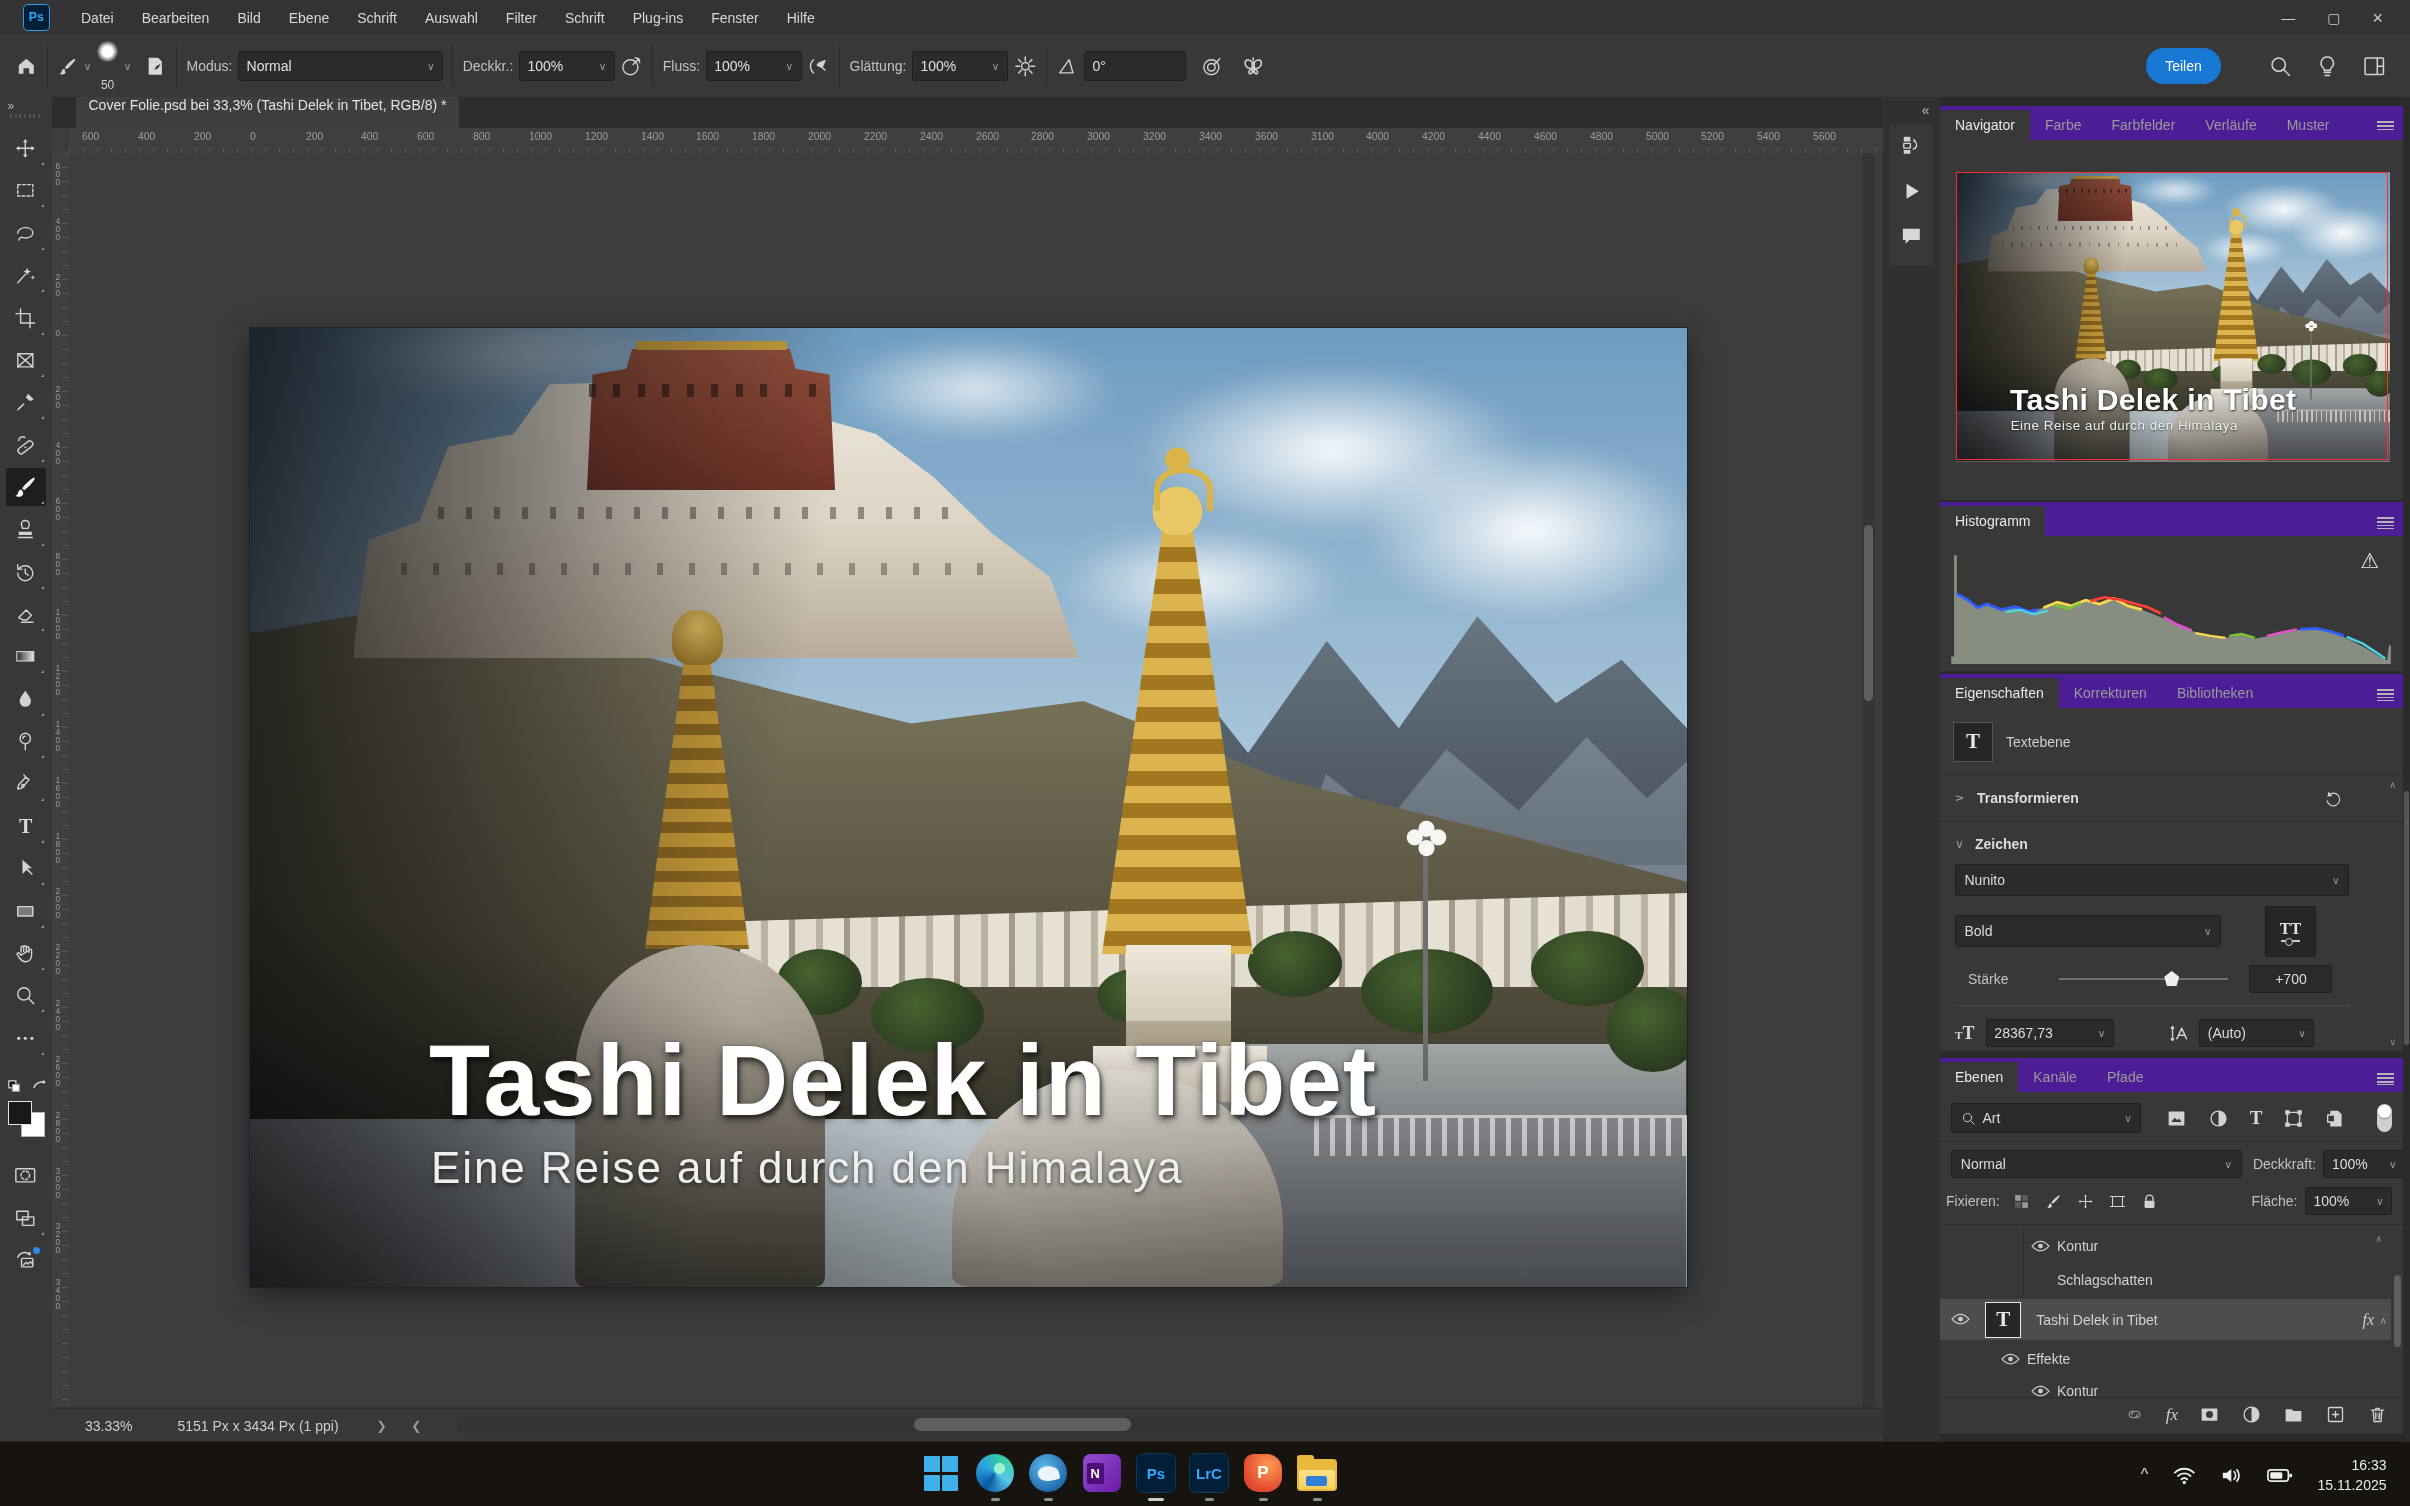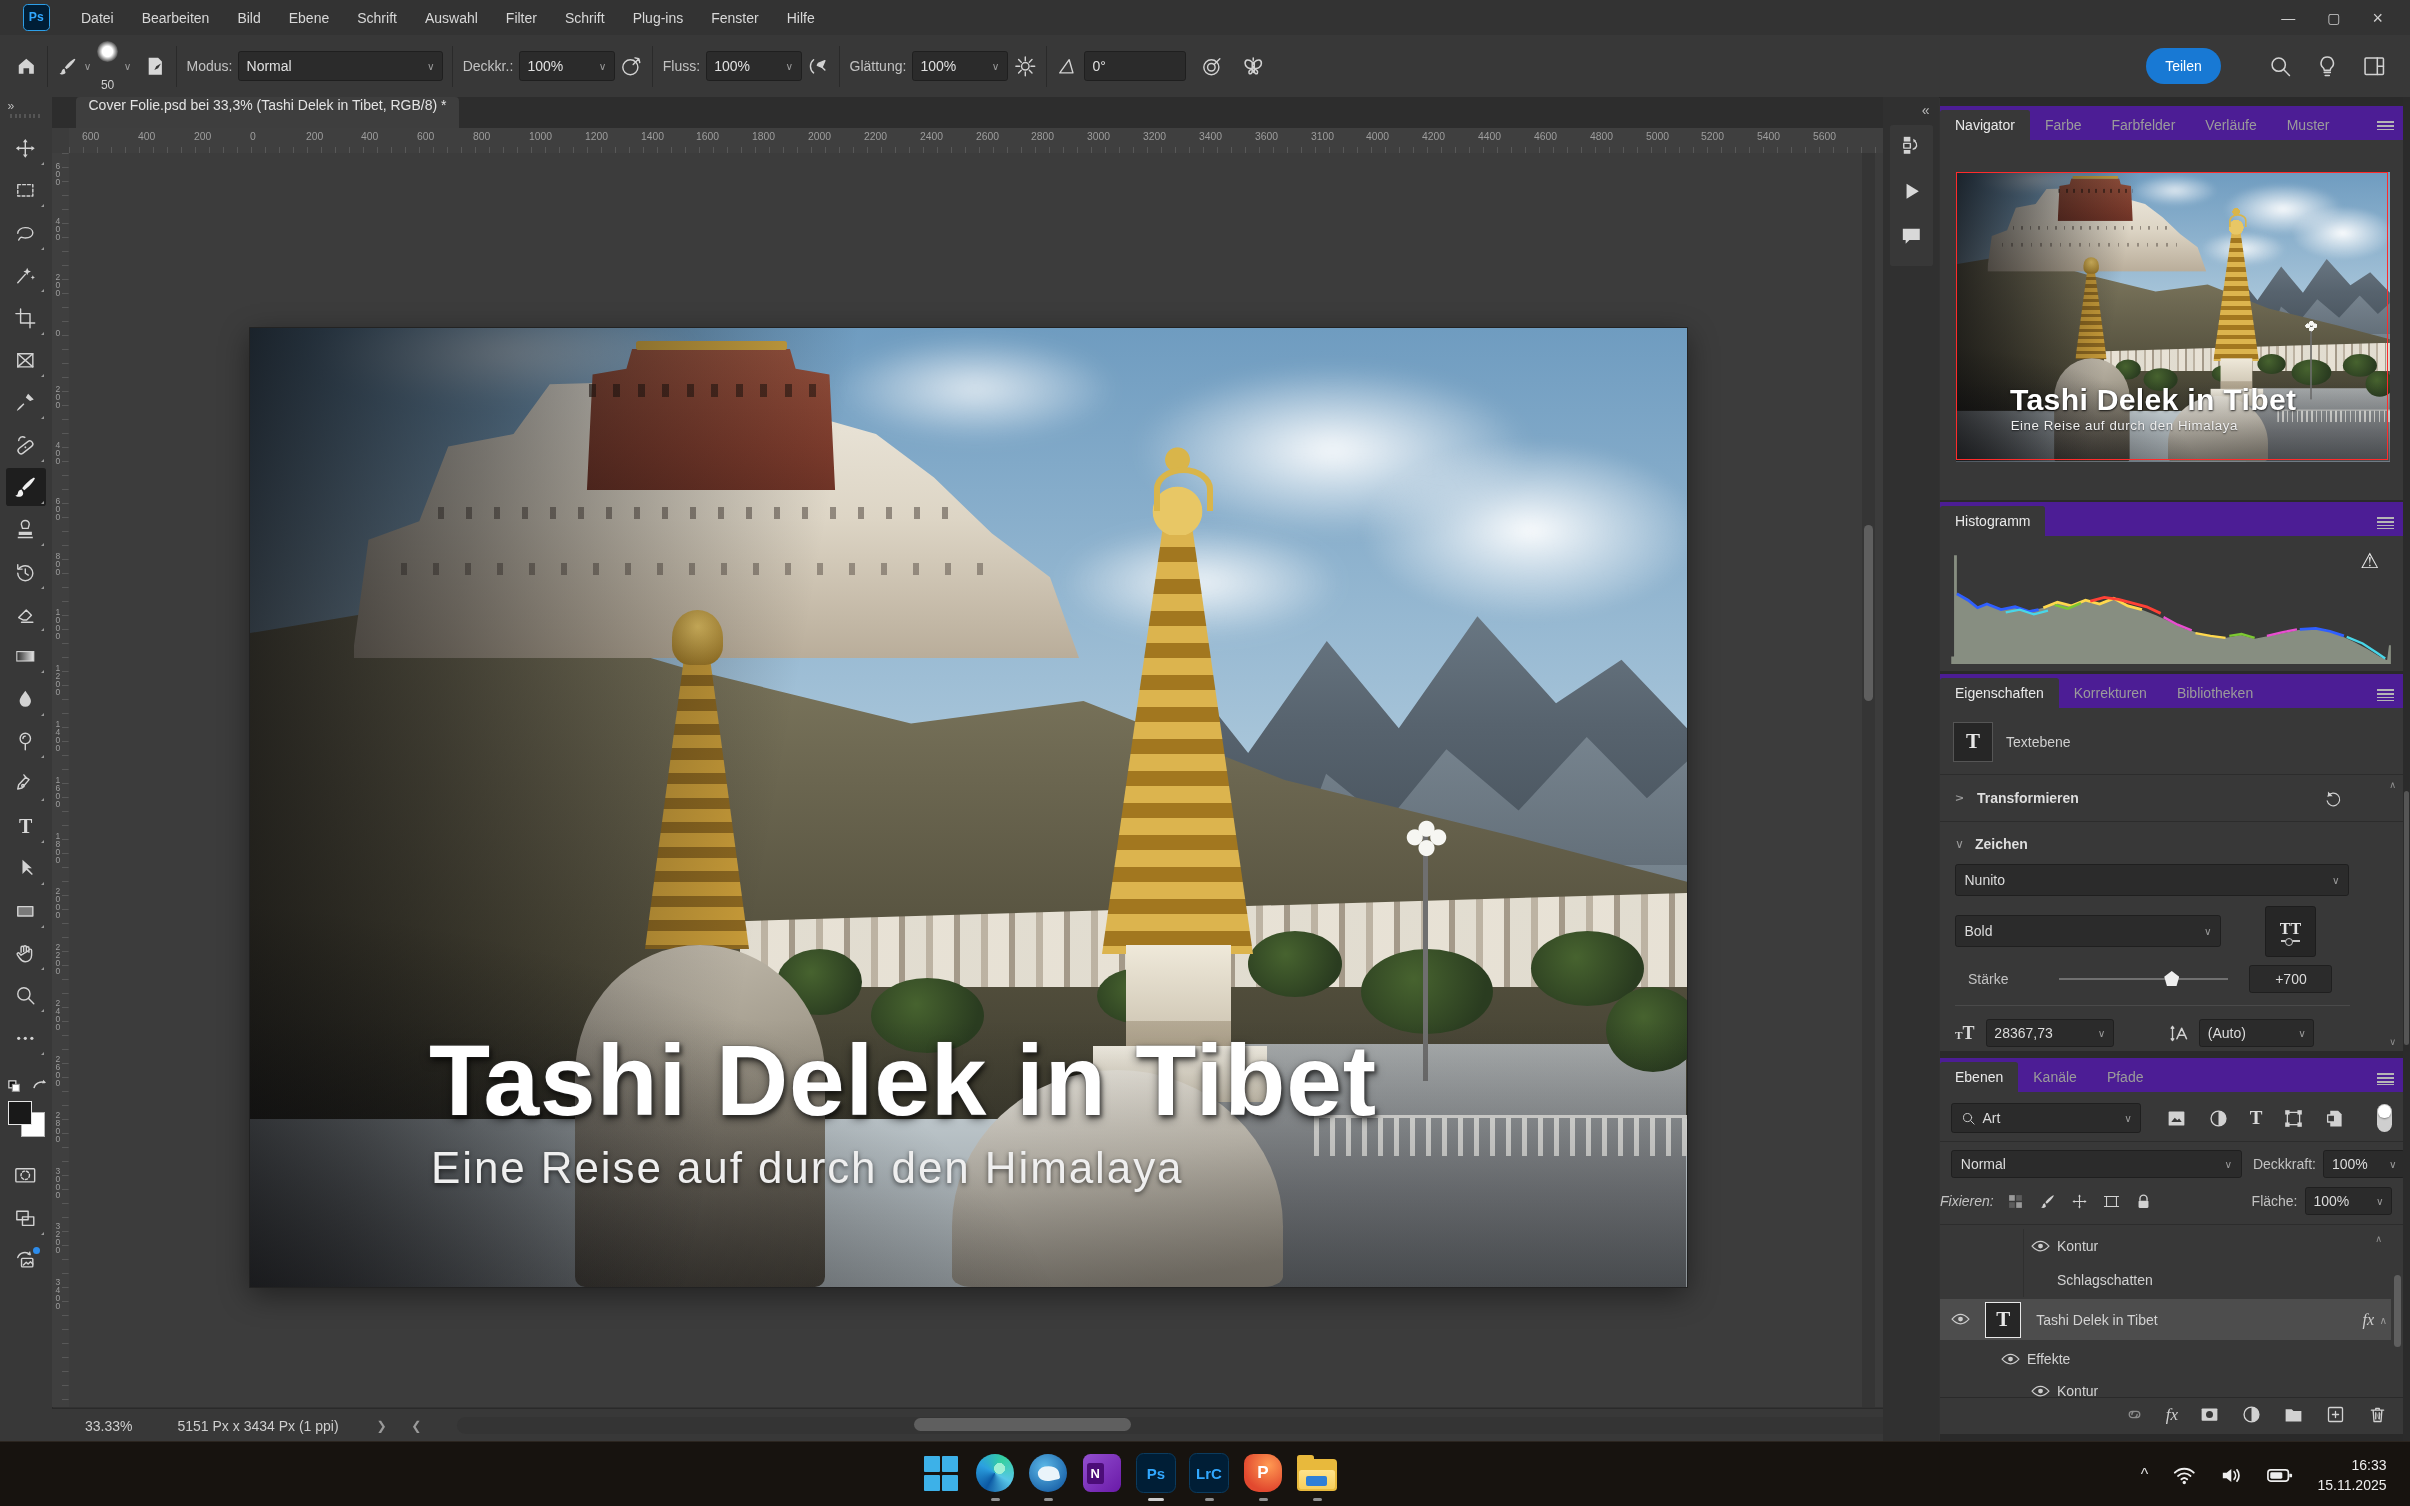--- a/index.html
+++ b/index.html
@@ -948,21 +948,21 @@
           <span>Normal</span>
             <span class="chev">∨</span>
         </div>
         <span class="plabel" style="margin-left:11.3px;">Deckkraft:</span>
         <div class="vbox" style="margin-left:7.5px;width:70px;">
           <span>100%</span>
             <span class="chev" style="margin-left:auto;">∨</span>
         </div>
       </div>
       <div class="prow" style="top:128px;height:30px;">
-        <span class="plabel" style="margin-left:0;font-style:italic;">Fixieren:</span>
+        <span class="plabel" style="margin-left:6px;">Fixieren:</span>
         <svg class="ico" style="margin-left:13px;" width="17" height="17" viewBox="0 0 24 24">
             <rect x="3" y="3" width="8" height="8" fill="#9a9a9a" stroke="none"></rect>
             <rect x="13" y="13" width="8" height="8" fill="#9a9a9a" stroke="none"></rect>
             <rect x="13" y="3" width="8" height="8" fill="#5c5c5c" stroke="none"></rect>
             <rect x="3" y="13" width="8" height="8" fill="#5c5c5c" stroke="none"></rect>
           </svg>
         <svg class="ico" style="margin-left:15px;" width="17" height="17" viewBox="0 0 24 24">
             <path d="M20 3c-4 2-9 7-11 10l2 2c3-2 8-7 10-11z" fill="#d2d2d2" stroke="none"></path>
             <path d="M8.5 14.5c-2 .3-3 1.7-3.3 3.6-.2 1.2-1 1.7-2.2 1.9 1.4 1.6 5.5 1.5 6.8-.8z" fill="#d2d2d2" stroke="none"></path>
           </svg>

